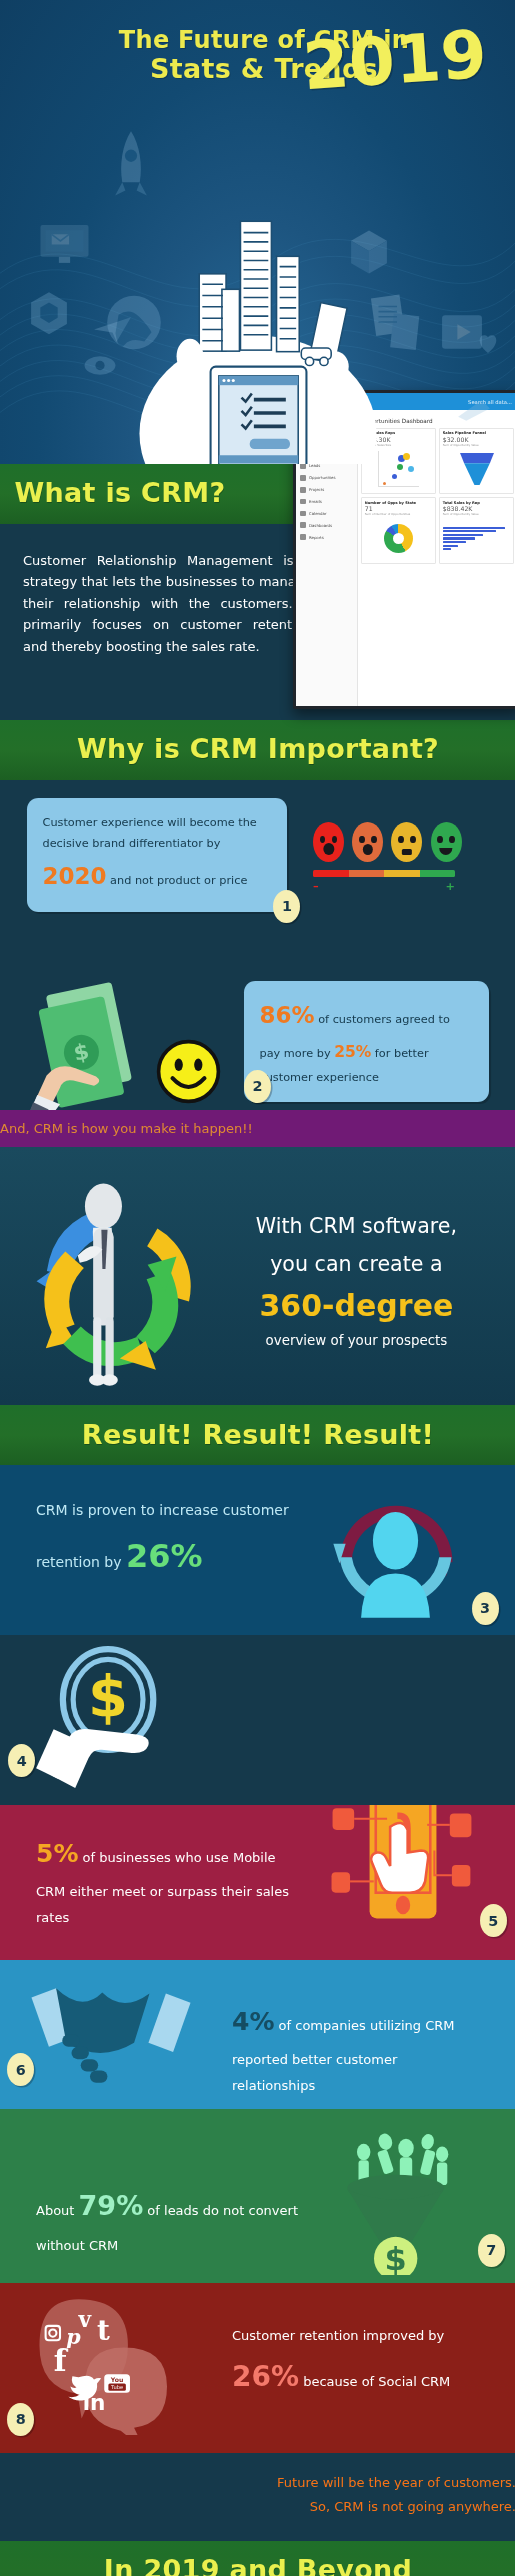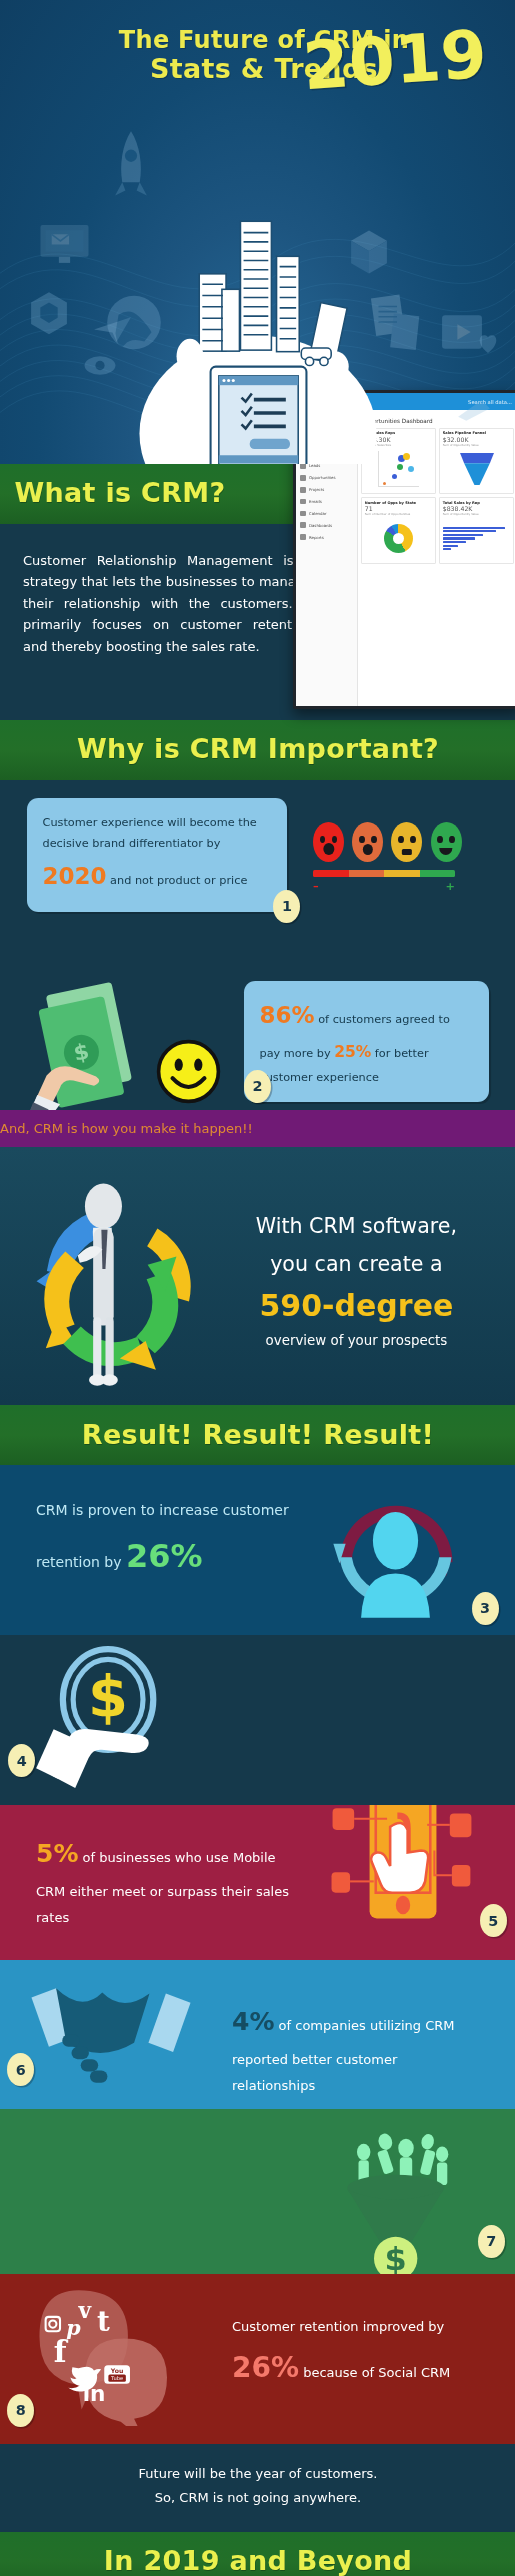--- a/index.html
+++ b/index.html
@@ -168,21 +168,21 @@
   .s7 .txt { margin-left:36px; margin-top:46px; width:268px; font-size:13px; line-height:2; }
   .s7 .pc { color:#9ff0c4; font-size:27px; font-weight:bold; }
 
   
   .s8 { background:#8b1f18; padding:24px 0; position:relative; min-height:170px; }
   .s8 .txt { position:absolute; left:232px; top:40px; width:232px; font-size:13px; line-height:2; }
   .s8 .pc { color:#f4796b; font-size:28px; font-weight:bold; }
 
   
   .tag2 { background:#15394b; text-align:center; padding:17.5px 0 20.6px 0; }
-  .tag2 p { color:#ffffff; font-size:13px; line-height:1.9; }
+  .tag2 p { color:#f97316; font-size:13px; line-height:1.9;text-align:right; }
 
   
   .trend { background:#15394b; padding:15.5px 0 18.5px 0; }
 </style>
 </head>
 <body>
 
 <div class="page">
 
   <div class="hero">
@@ -525,21 +525,21 @@
         <path d="M120 150 q28 -30 48 -12 q-18 22 -44 26z" fill="#eef1f3"></path>
         <rect x="150" y="270" width="16" height="120" rx="8" fill="#e5eaee"></rect>
         <rect x="174" y="270" width="16" height="120" rx="8" fill="#dde3e7"></rect>
         <ellipse cx="158" cy="392" rx="16" ry="11" fill="#eef1f3"></ellipse>
         <ellipse cx="182" cy="392" rx="16" ry="11" fill="#eef1f3"></ellipse>
       </g>
     </svg>
     <div class="txt">
       <div class="l1">With CRM software,</div>
       <div class="l2">you can create a</div>
-      <div class="l3">590-degree</div>
+      <div class="l3">360-degree</div>
       <div class="l4">overview of your prospects</div>
     </div>
   </div>
 
   <div class="band">
     <h2>Result! Result! Result!</h2>
   </div>
 
   <div class="sec s3">
     <div class="txt">
@@ -613,20 +613,23 @@
     </svg>
     <div class="txt">
       <span class="pc">4%</span><span> of companies utilizing CRM reported better customer relationships</span>
     </div>
     <div class="num" style="left:7.2px; bottom:23px;">
       <span>6</span>
     </div>
   </div>
 
   <div class="sec s7">
+    <div class="txt">
+      <span>About </span><span class="pc">79%</span><span> of leads do not convert without CRM</span>
+    </div>
     <svg style="position:absolute;right:46px;top:10.3px" width="160" height="155" viewBox="0 0 310 300">
       <g fill="#8ef2b8">
         <ellipse cx="104" cy="62" rx="13" ry="16"></ellipse>
           <rect x="94" y="78" width="20" height="46" rx="6"></rect>
         <ellipse cx="146" cy="42" rx="13" ry="16" transform="rotate(-18 146 42)"></ellipse>
           <rect x="136" y="58" width="20" height="46" rx="6" transform="rotate(-18 146 80)"></rect>
         <ellipse cx="186" cy="54" rx="15" ry="18"></ellipse>
           <rect x="174" y="72" width="24" height="54" rx="7"></rect>
         <ellipse cx="228" cy="42" rx="12" ry="15" transform="rotate(14 228 42)"></ellipse>
           <rect x="218" y="58" width="20" height="48" rx="6" transform="rotate(14 228 82)"></rect>

